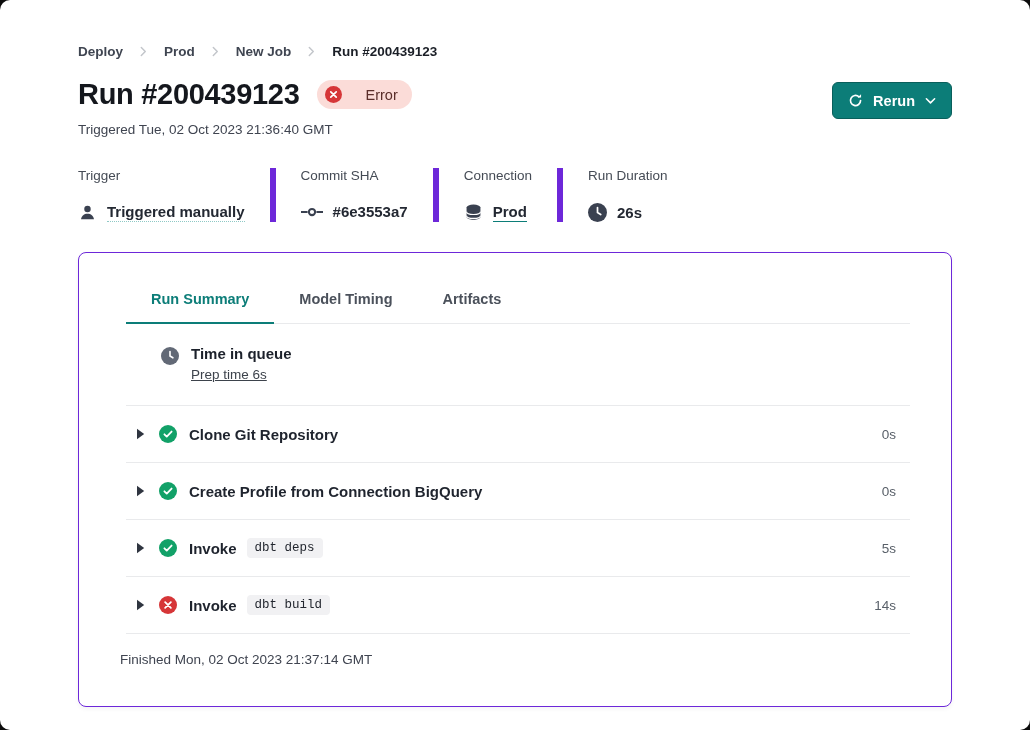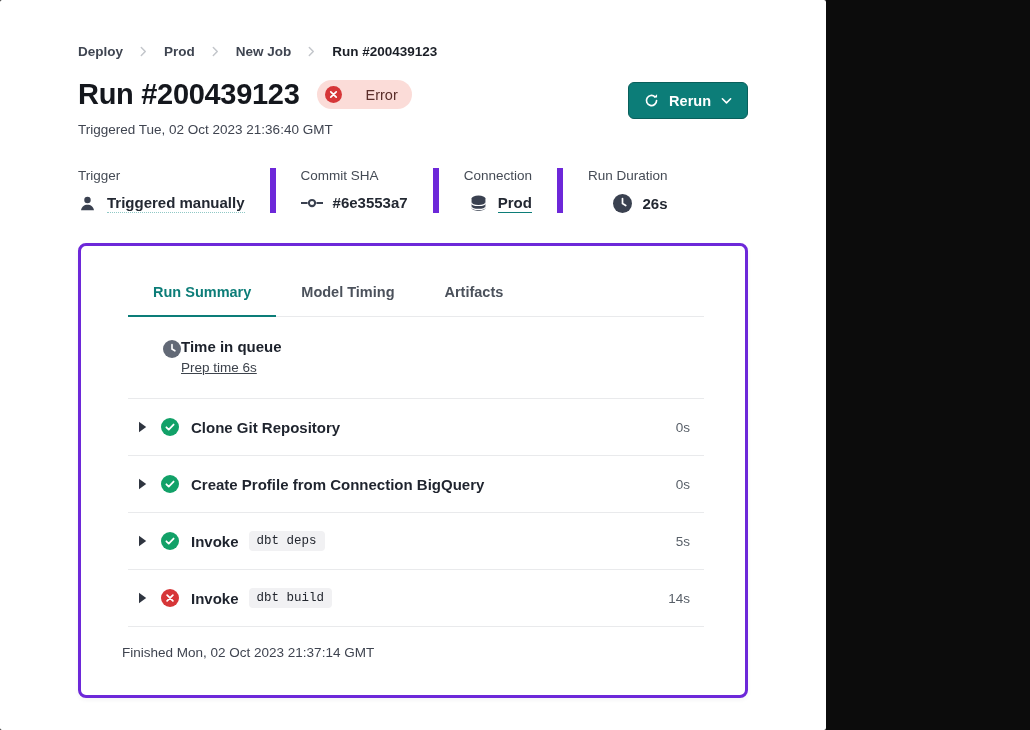--- a/index.html
+++ b/index.html
@@ -1,18 +1,18 @@
 <!DOCTYPE html>
 <html><head>
 <meta charset="utf-8">
 <style>
   * { margin:0; padding:0; box-sizing:border-box; }
   html,body { background:#0c0c0c; }
   body { width:1030px; height:730px; font-family:"Liberation Sans", sans-serif; }
-  .page { width:826px; height:730px; background:#ffffff; border-radius:2px; overflow:hidden; }
+  .page { width:1030px; height:730px; background:#ffffff; border-radius:10px; overflow:hidden; }
   .content { padding:0 78px; }
 
   
   .breadcrumb { padding-top:44px; display:flex; align-items:center; gap:17px;
     font-size:13.5px; font-weight:600; color:#3f4551; }
   .breadcrumb .crumb { cursor:pointer; }
   .breadcrumb .crumb-current { color:#1b1f27; }
   .bc-chevron { display:inline-flex; align-items:center; }
 
   
@@ -24,35 +24,35 @@
   .triggered { margin-top:11px; font-size:13.5px; color:#3f4450; }
   .rerun-btn { margin-top:4px; background:#0c7d78; border:1px solid #095f5b; color:#fff;
     border-radius:6px; height:37px; padding:0 15px; display:inline-flex; align-items:center;
     gap:10px; font-size:14.5px; font-weight:600; font-family:inherit; cursor:pointer; }
 
   
   .meta-row { display:flex; margin-top:31px; }
   .meta-col { padding-right:25px; margin-right:25px; border-right:6px solid #6d28d9; }
   .meta-col:last-child { border-right:none; }
   .meta-label { font-size:13.5px; color:#454b55; }
-  .meta-value { margin-top:11px; display:flex; align-items:center; gap:10px;
-    font-size:15px; font-weight:600; color:#232832;justify-content:flex-end; }
+  .meta-value { margin-top:20px; display:flex; align-items:center; gap:10px;
+    font-size:15px; font-weight:600; color:#232832; }
   .dotted-underline { border-bottom:1.5px dotted #8fc9c6; padding-bottom:1px; cursor:pointer; }
   .env-link { border-bottom:1.5px solid #0c7d78; padding-bottom:1px; cursor:pointer; }
 
   
-  .card { margin-top:30px; border:3px solid #6d28d9; border-radius:8px; height:455px;
+  .card { margin-top:30px; border:1px solid #6d28d9; border-radius:8px; height:455px;
     box-shadow:0 2px 4px rgba(30,40,60,0.05); background:#fff; }
   .tabs { display:flex; margin:38px 41px 0 47px; border-bottom:1px solid #e9eaec; }
   .tab { padding:0 25px 15px; font-size:14.5px; font-weight:600; color:#4b515b; cursor:pointer; }
   .tab.active { color:#0c7d78; border-bottom:2px solid #0c7d78; margin-bottom:-1px; }
 
   .rows { margin:0 41px 0 47px; }
   .queue-row { height:82px; padding:21px 0 0 35px; border-bottom:1px solid #e9eaec;
-    display:flex; }
+    display:flex; gap:12px; }
   .queue-title { font-size:15px; font-weight:700; color:#1c212b; }
   .queue-link { display:inline-block; margin-top:5px; font-size:13.5px; color:#3d434c;
     text-decoration:underline; cursor:pointer; }
 
   .step-row { height:57px; display:flex; align-items:center; border-bottom:1px solid #e9eaec;
     padding-left:10px; cursor:pointer; }
   .caret { display:inline-flex; width:9px; margin-right:14px; }
   .status-icon { display:inline-flex; width:18px; height:18px; margin-right:12px; }
   .step-title { font-size:15px; font-weight:700; color:#1f242e; }
   .chip { font-family:Liberation Mono, monospace; font-size:12.5px; background:#f1f1f3;

